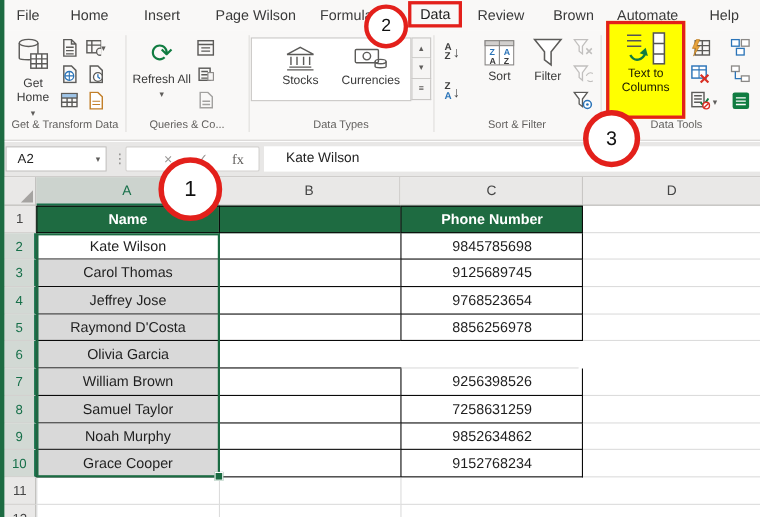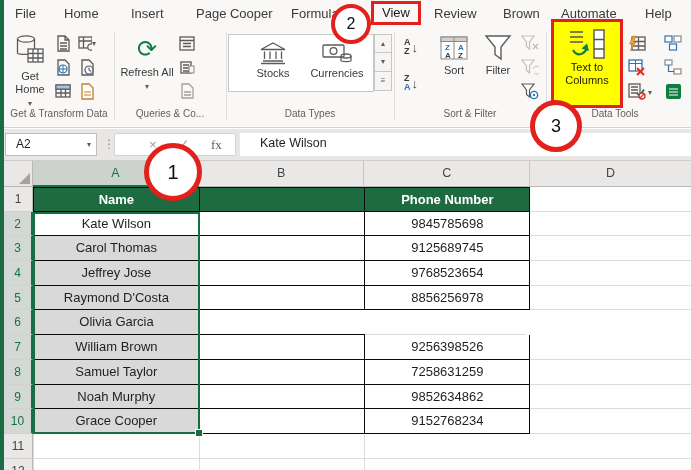--- a/index.html
+++ b/index.html
@@ -83,23 +83,23 @@
 </head>
 <body>
 
 <div id="app">
   <div id="leftedge"></div>
 
   <div class="tabbar">
     <div class="tab" style="left:15px">File</div>
     <div class="tab" style="left:64px">Home</div>
     <div class="tab" style="left:131px">Insert</div>
-    <div class="tab" style="left:196px">Page Cooper</div>
+    <div class="tab" style="left:196px">Page Wilson</div>
     <div class="tab" style="left:291px">Formulas</div>
-    <div class="tab boxed" style="left:371px">View</div>
+    <div class="tab boxed" style="left:371px">Data</div>
     <div class="tab" style="left:434px">Review</div>
     <div class="tab" style="left:503px">Brown</div>
     <div class="tab" style="left:561px">Automate</div>
     <div class="tab" style="left:645px">Help</div>
   </div>
 
   <div class="ribbon">
     <div class="sep" style="left:114px"></div>
     <div class="sep" style="left:226px"></div>
     <div class="sep" style="left:394px"></div>

